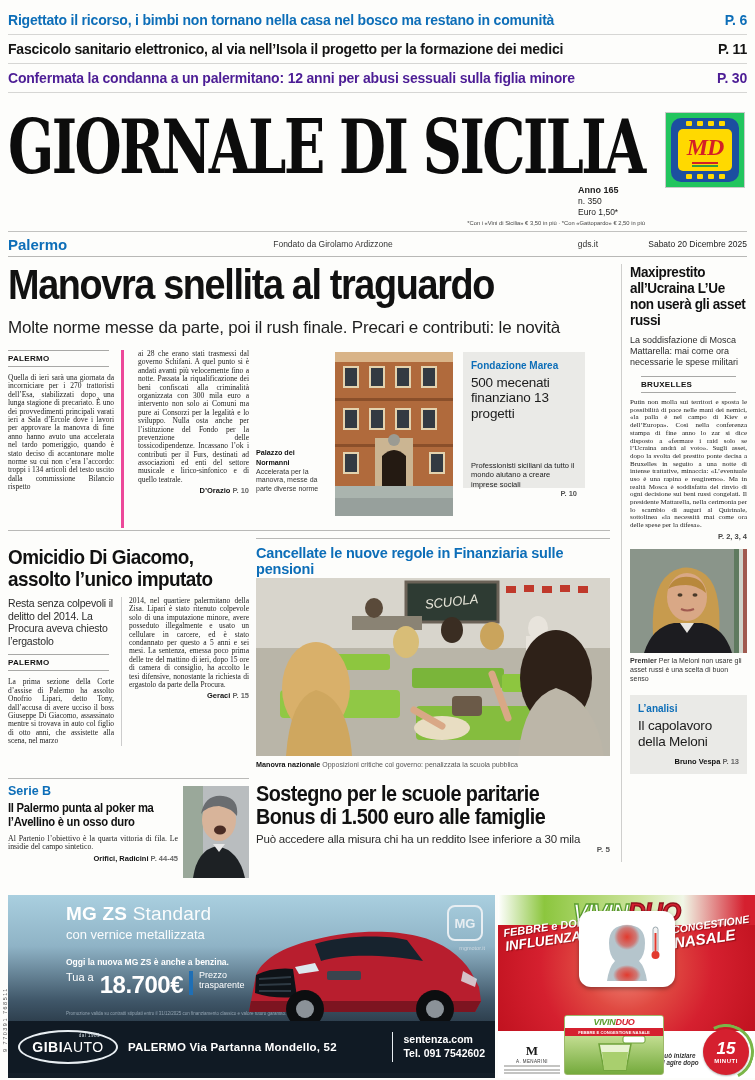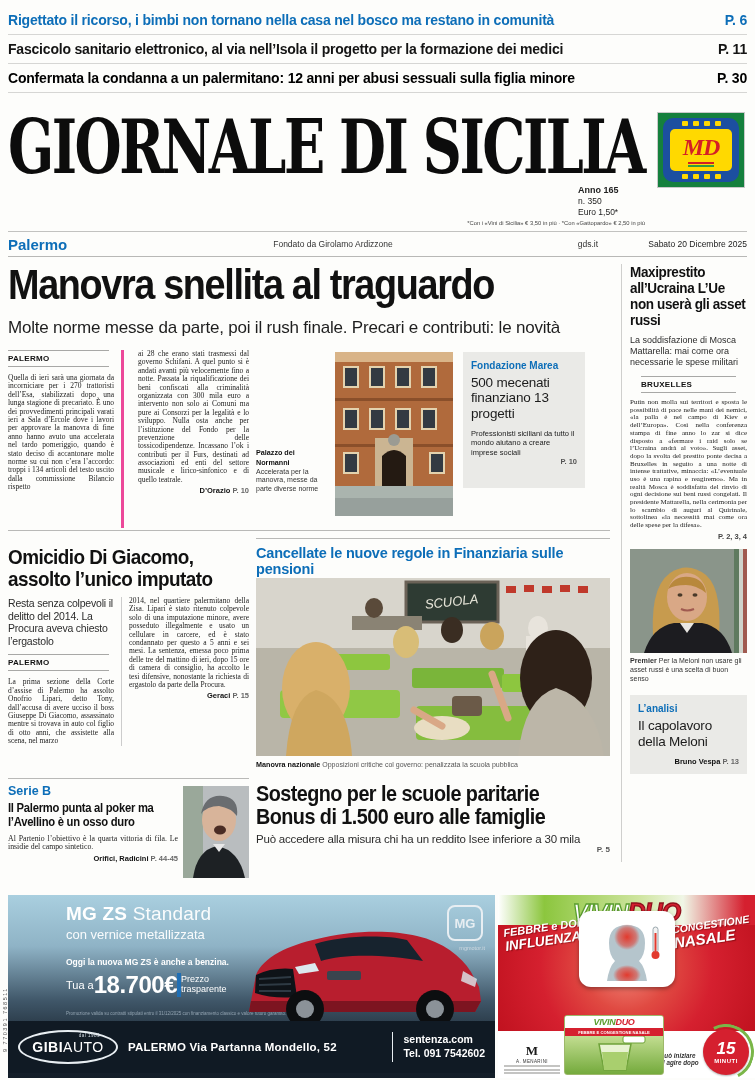--- a/index.html
+++ b/index.html
@@ -10,28 +10,28 @@
   }
   .abs { position:absolute; }
   .squeeze { transform:scaleX(.9); transform-origin:0 0; width:111%; }
 
   
   .strip-row { position:absolute; left:8px; width:739px; height:29px;
     display:flex; justify-content:space-between; align-items:center;
     font-weight:bold; font-size:14px; letter-spacing:-0.2px;
     border-bottom:1px solid #d6d6d4; }
   .strip-row .pg { font-weight:bold; }
-  .c-blue { color:#0d6eb8; } .c-black { color:#141414; } .c-gray { color:#000000; }
+  .c-blue { color:#0d6eb8; } .c-black { color:#141414; } .c-gray { color:#4c1d95; }
 
   
   .mast-title { position:absolute; left:8px; top:104px; font-family:"DejaVu Serif", serif;
     font-weight:bold; font-size:66px; letter-spacing:-3px; white-space:nowrap;
     transform:scale(.82,1.12); transform-origin:0 0; color:#0c0c0c; }
-  .md-box { position:absolute; right:10px; top:112px; width:88px; height:76px;
-    background:#15803d; border:1px solid #c9c9c9; padding:5px; }
+  .md-box { position:absolute; right:10px; top:112px; width:80px; height:76px;
+    background:#22c55e; border:1px solid #c9c9c9; padding:5px; }
   .md-blue { position:relative; width:100%; height:100%; background:#1c4fa0; border-radius:10px; }
   .md-spr { position:absolute; left:0; right:0; display:flex; justify-content:center; gap:5px; }
   .md-spr.top { top:3px; } .md-spr.bot { bottom:3px; }
   .md-spr span { width:6px; height:5px; background:#ffd900; border-radius:1px; display:block; }
   .md-yellow { position:absolute; left:7px; right:7px; top:11px; bottom:11px;
     background:#ffd900; border-radius:5px; display:flex; flex-direction:column;
     align-items:center; justify-content:center; }
   .md-text { font-family:"Liberation Serif", serif; font-weight:bold; font-style:italic;
     font-size:24px; color:#d41f26; letter-spacing:-1px; }
   .md-lines i { display:block; width:26px; height:2px; margin-top:1px; }
@@ -122,21 +122,21 @@
   .rcol .graybox { margin-top:12px; }
 
   
   .ad-mg { position:absolute; left:8px; top:895px; width:487px; height:183px;
     background:linear-gradient(180deg,#a9cfdf 0%,#8fb3c6 28%,#3f5668 58%,#1a2530 82%,#131d27 100%);
     overflow:hidden; color:#fff; }
   .mg-h1 { position:absolute; left:58px; top:8px; font-size:19px; letter-spacing:.2px; }
   .mg-h1 b { font-weight:bold; } .mg-h1 span { font-weight:normal; opacity:.95; }
   .mg-h2 { position:absolute; left:58px; top:32px; font-size:13px; font-weight:300; opacity:.95; }
   .mg-tag { position:absolute; left:58px; top:62px; font-size:8.5px; font-weight:bold; }
-  .mg-price-row { position:absolute; left:58px; top:76px; display:flex; align-items:center; }
+  .mg-price-row { position:absolute; left:58px; top:76px; display:flex; align-items:flex-start; gap:6px; }
   .mg-price-pre { font-size:11px; }
   .mg-price { font-size:24px; font-weight:bold; letter-spacing:-0.5px; }
   .mg-bar { width:4px; height:24px; background:#1f6fb5; }
   .mg-note { font-size:9px; line-height:1.1; }
   .mg-fine { position:absolute; left:58px; top:116px; width:300px; font-size:4.5px; color:#93a4b2; }
   .mg-badge { position:absolute; right:12px; top:10px; width:36px; height:36px; border:2px solid #e8eef2;
     border-radius:8px; display:flex; align-items:center; justify-content:center;
     font-weight:bold; font-size:13px; color:#e8eef2; }
   .mg-site { position:absolute; right:10px; top:50px; font-size:5.5px; color:#cfd9e0; }
   .mg-car { position:absolute; right:-4px; top:14px; width:268px; height:122px; }
@@ -295,21 +295,21 @@
       <path d="M47 134 L47 104 Q59 92 71 104 L71 134 Z" fill="#241a12"></path>
       <circle cx="59" cy="88" r="6" fill="#9b9b93"></circle>
       <rect width="118" height="30" y="134" fill="#97a09c"></rect>
       <rect width="118" height="12" y="134" fill="#aab4ae"></rect>
     </svg>
   </div>
 
   <div class="graybox abs" style="left:463px; top:352px; width:122px; height:136px;">
     <div class="kicker-blue">Fondazione Marea</div>
     <div class="gb-title">500 mecenati finanziano 13 progetti</div>
-    <div class="gb-text" style="margin-top:8px">Professionisti siciliani da tutto il mondo aiutano a creare imprese sociali</div>
+    <div class="gb-text" style="margin-top:40px">Professionisti siciliani da tutto il mondo aiutano a creare imprese sociali</div>
     <div class="gb-page">P. 10</div>
   </div>
 
   <div class="hrule" style="left:8px; top:530px; width:602px;"></div>
 
   <div class="omi">
     <div class="omi-h squeeze">Omicidio Di Giacomo, assolto l’unico imputato</div>
     <div class="omi-cols">
       <div class="col1">
         <div class="standfirst">Resta senza colpevoli il delitto del 2014. La Procura aveva chiesto l’ergastolo</div>

